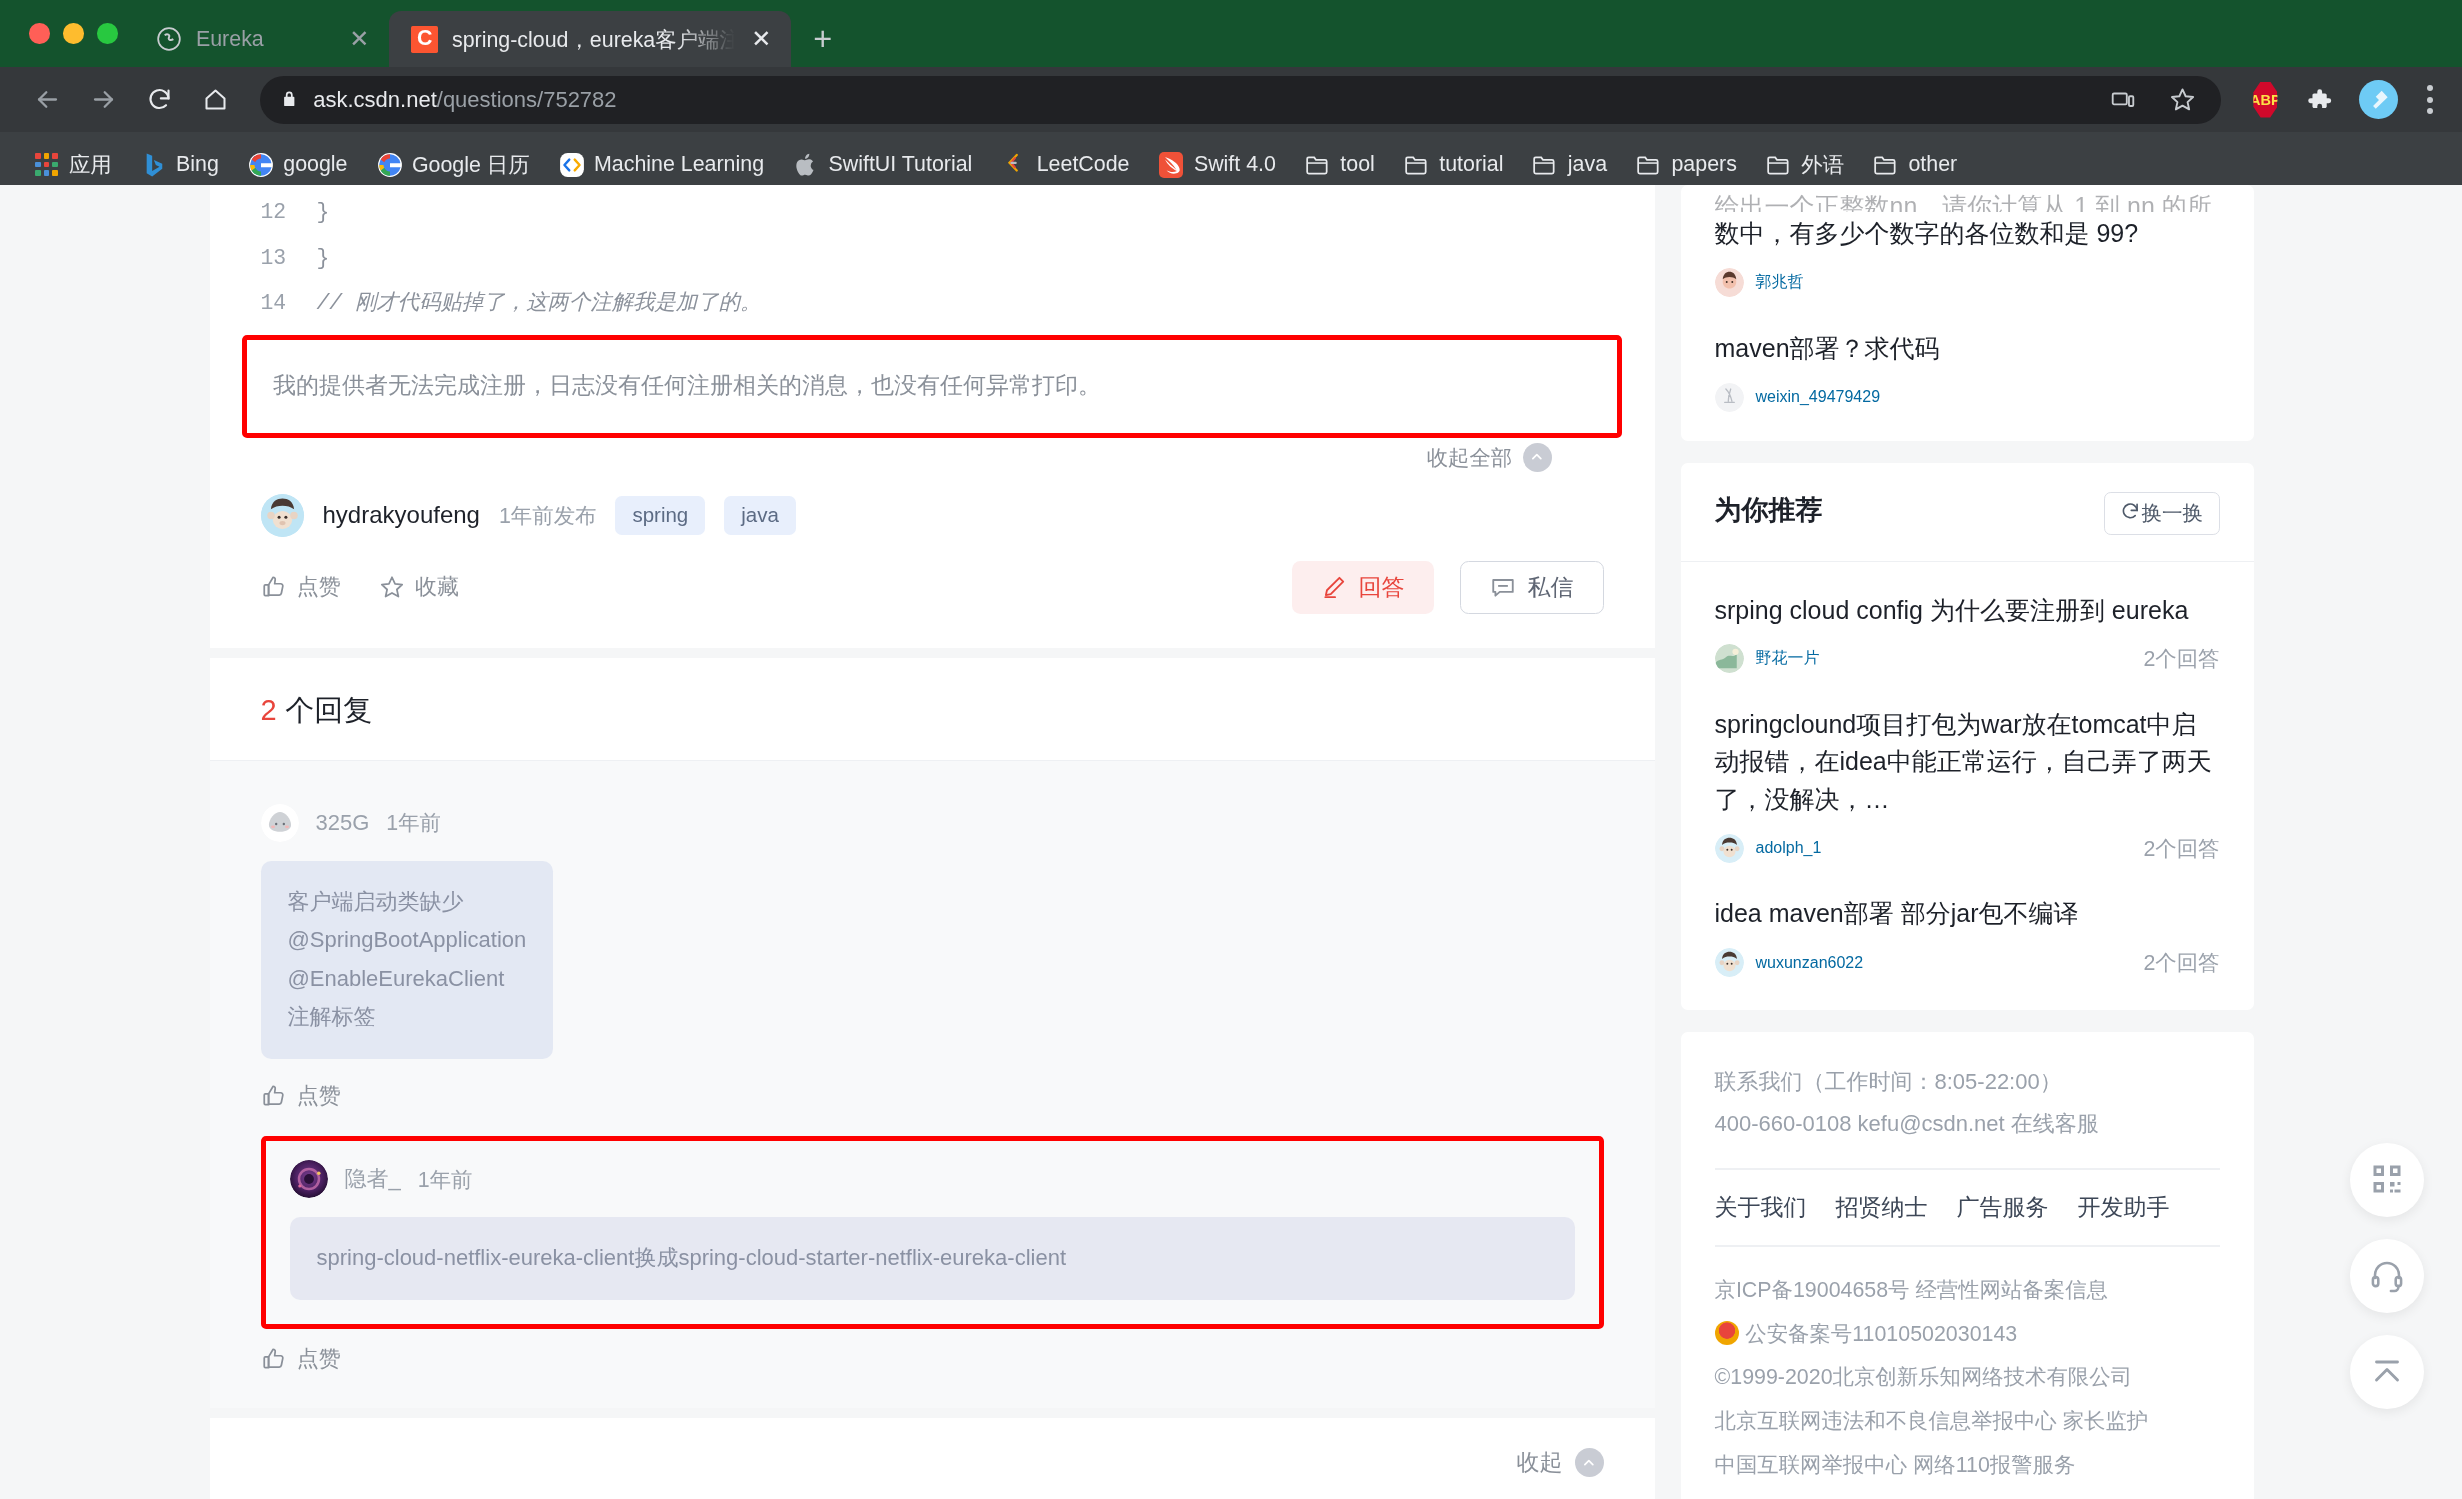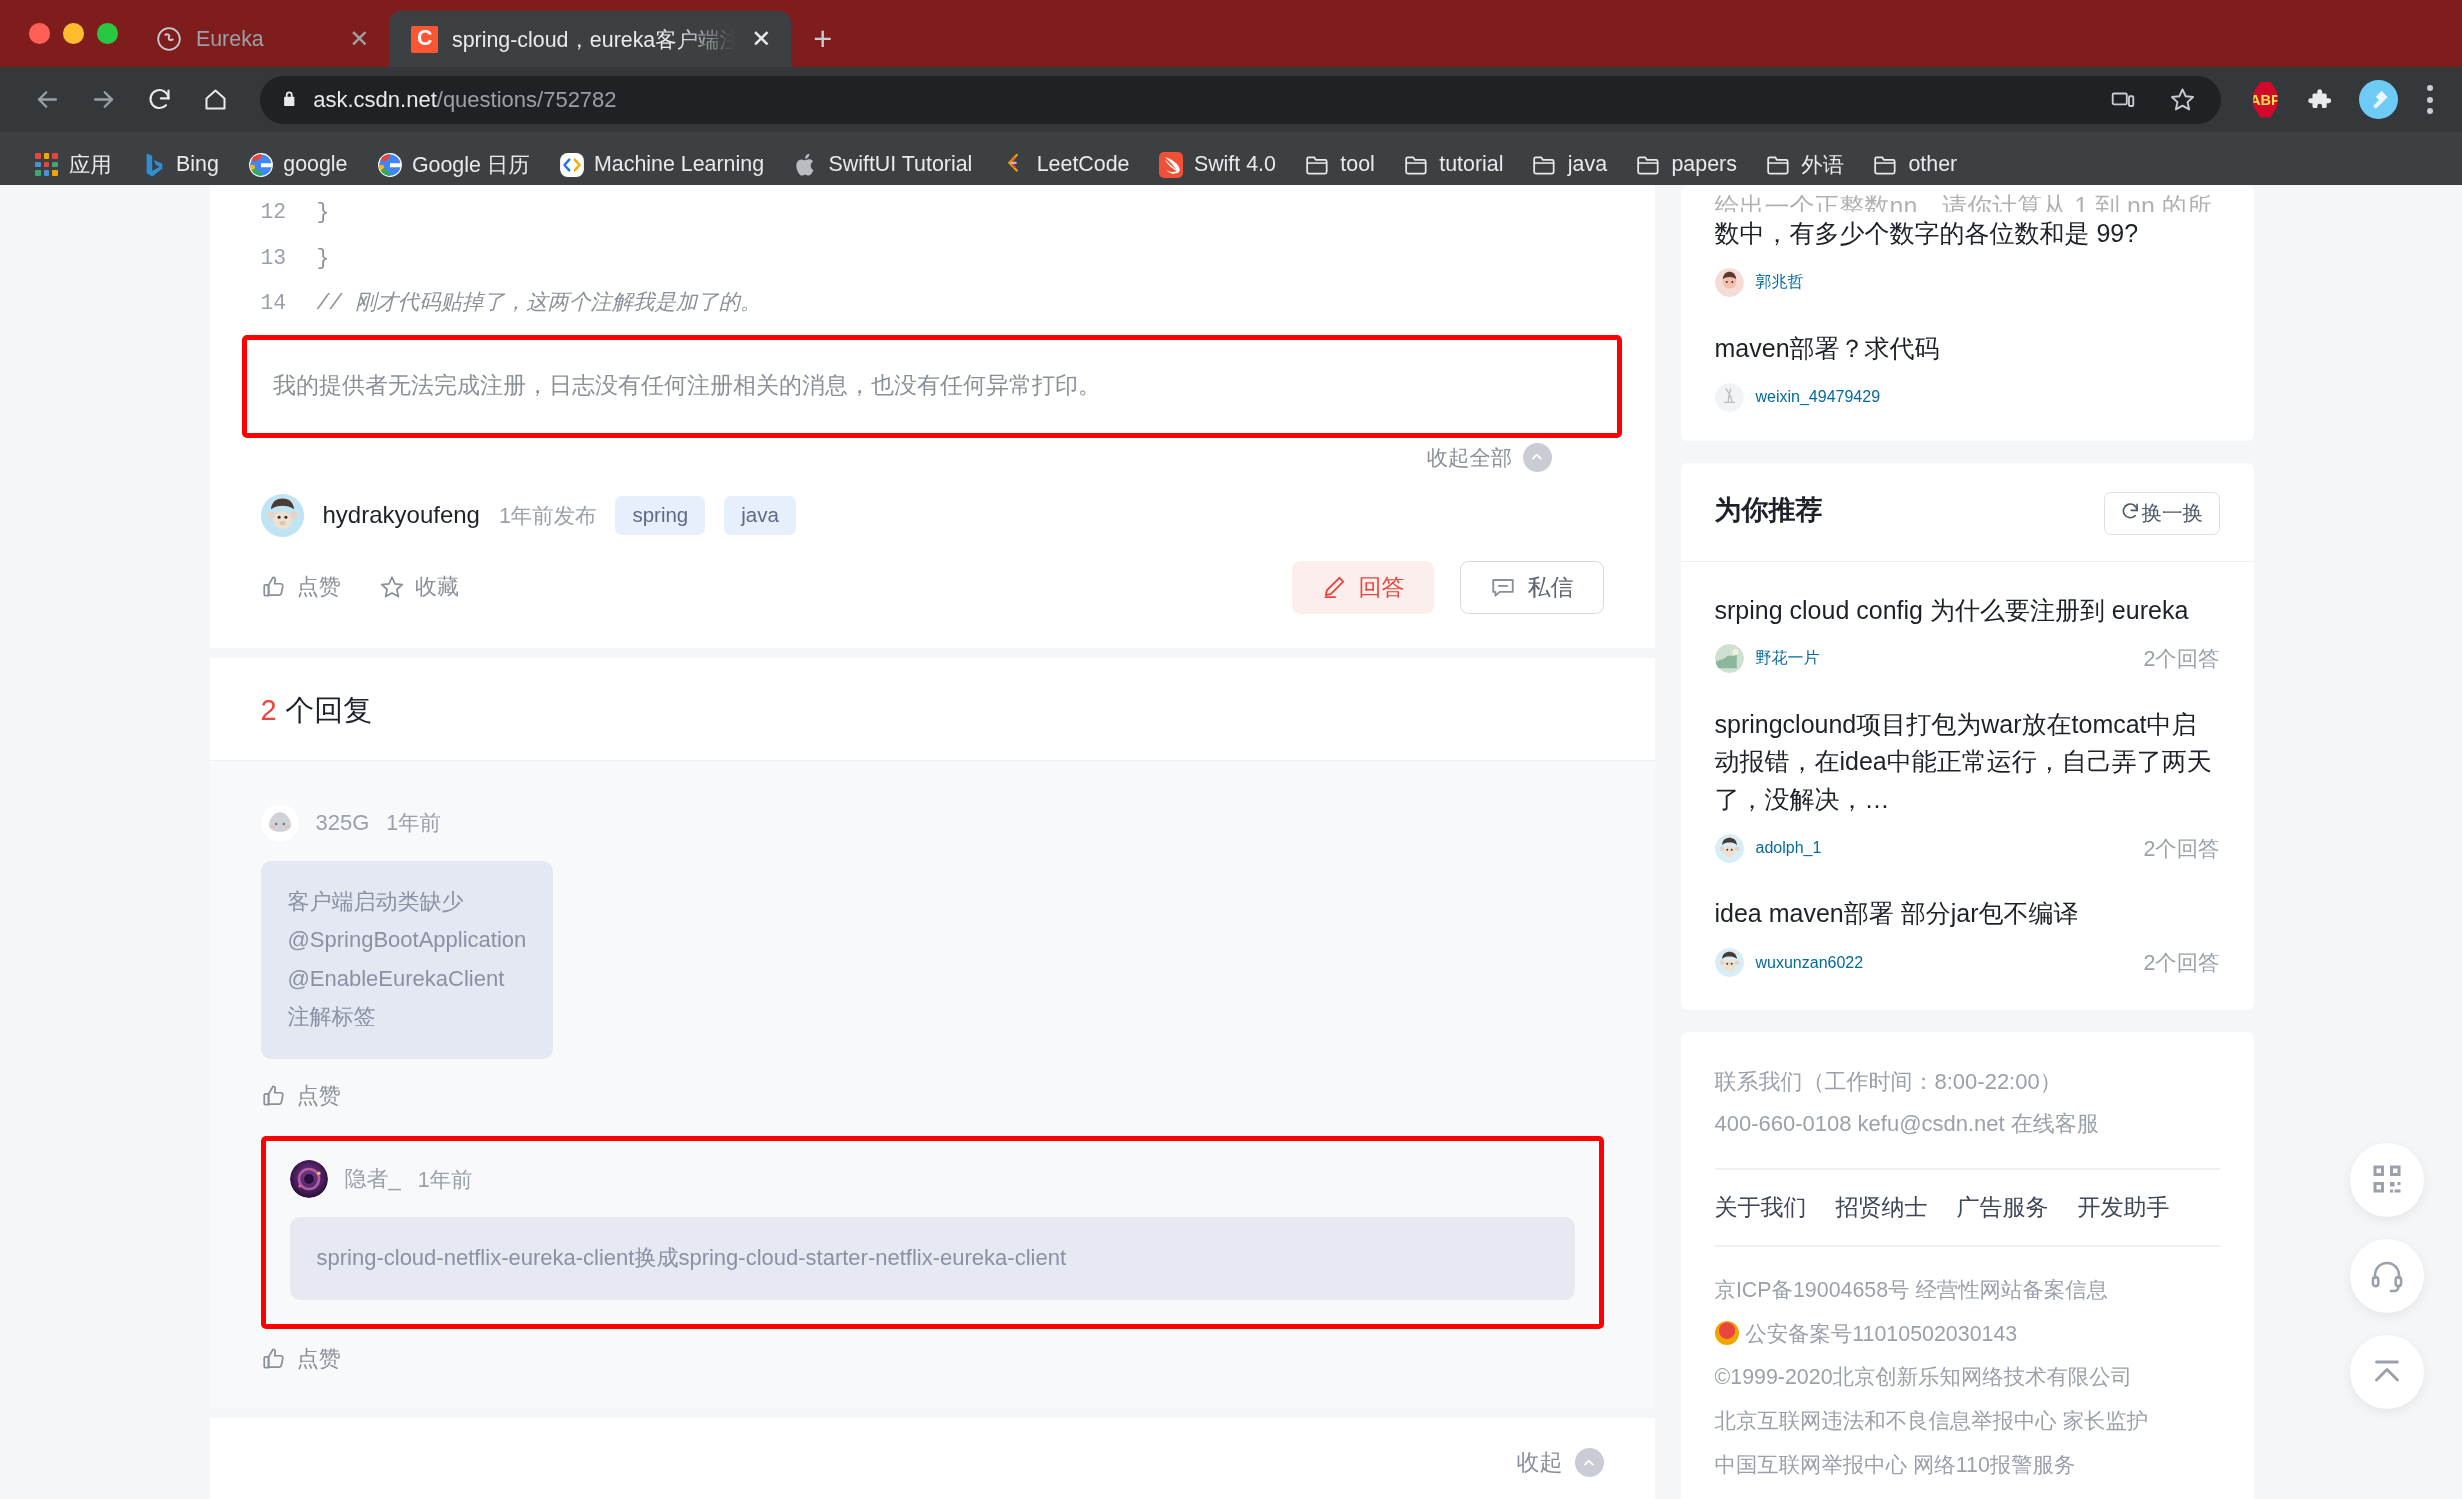--- a/index.html
+++ b/index.html
@@ -7,21 +7,21 @@
     width: 2462px; height: 1500px;
     font-family: "Liberation Sans", "DejaVu Sans", sans-serif;
     background: #f5f6f7;
     overflow: hidden;
   }
 
   
   .browser { width: 2462px; height: 1500px; display: flex; flex-direction: column; }
 
   .tabstrip {
-    height: 67px; background: #7f1d1d; display: flex; align-items: flex-end;
+    height: 67px; background: #14532d; display: flex; align-items: flex-end;
     padding-left: 20.5px; position: relative; flex: 0 0 67px;
   }
   .traffic { display: flex; align-items: center; gap: 13.7px; height: 67px; padding: 0 15.4px 0 8.5px; }
   .dot { width: 20.5px; height: 20.5px; border-radius: 50%; }
   .dot.red { background: #ff5f57; }
   .dot.yellow { background: #febc2e; }
   .dot.green { background: #28c840; }
 
   .tab {
     height: 56px; display: flex; align-items: center; gap: 13.7px;
@@ -678,21 +678,21 @@
                     </svg>
                 </span>
                 <span class="snm">wuxunzan6022</span>
                 <span class="scount">2个回答</span>
               </div>
             </div>
           </div>
         </div>
 
         <div class="sb-footer">
-          <div class="fline">联系我们（工作时间：8:00-22:00）</div>
+          <div class="fline">联系我们（工作时间：8:05-22:00）</div>
           <div class="fline">400-660-0108  kefu@csdn.net  在线客服</div>
           <div class="fsep"></div>
           <div class="flinks">
             <span>关于我们</span>
             <span>招贤纳士</span>
             <span>广告服务</span>
             <span>开发助手</span>
           </div>
           <div class="fsep"></div>
           <div class="fsmall">

